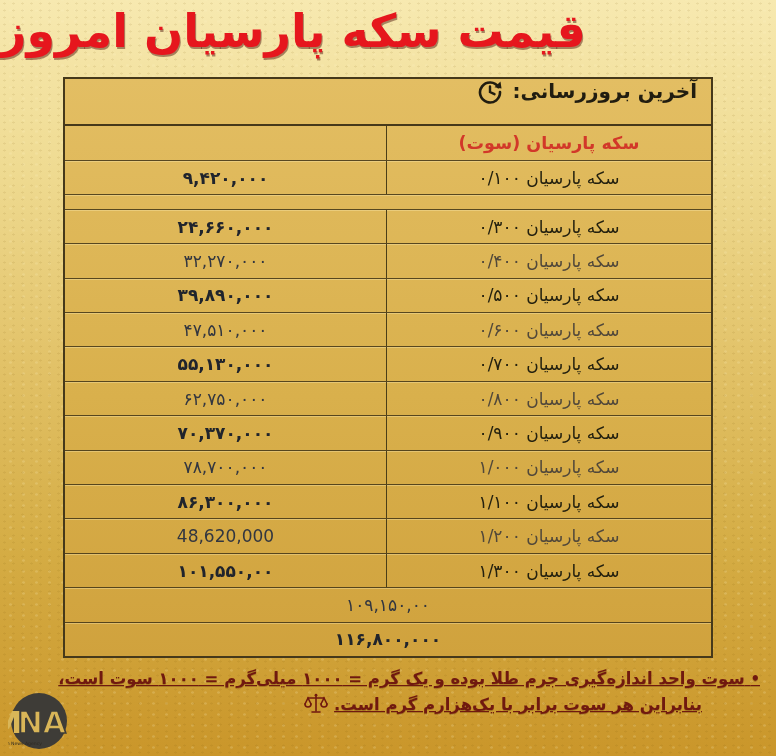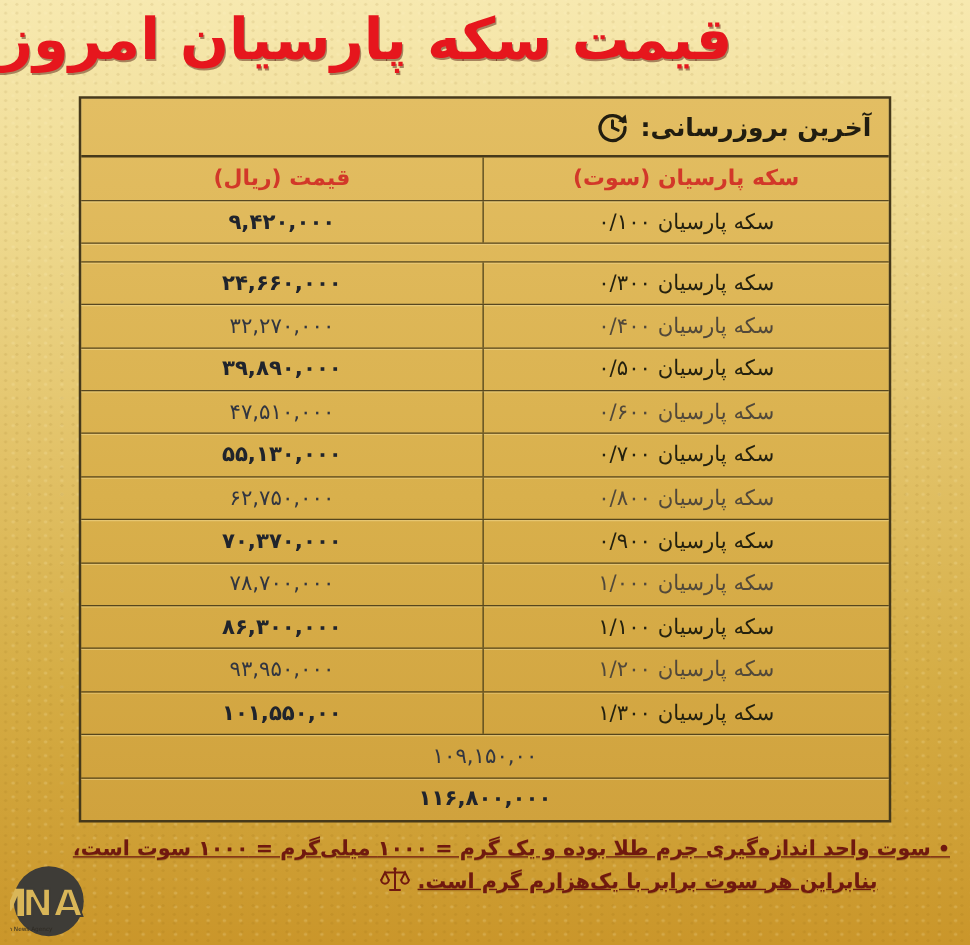--- a/index.html
+++ b/index.html
@@ -29,21 +29,21 @@
   }
   .price-table{
     position:absolute;top:77px;left:63px;width:650px;height:581px;
     border:2px solid #46391a;
     background:linear-gradient(180deg,#e3be63 0%,#d9b04c 55%,#d0a23d 100%);
     display:flex;flex-direction:column;
     box-sizing:border-box;
   }
   .update-row{
     height:45px;flex:0 0 45px;
-    display:flex;align-items:center;
+    display:flex;align-items:flex-start;
     padding:0 14px;gap:9px;
     font-size:20px;font-weight:bold;color:#211d10;
   }
   .update-row svg{flex:0 0 auto;}
   .colhead-row{
     height:34px;flex:0 0 34px;
     display:flex;
     border-top:2px solid #46391a;
     font-size:17.5px;font-weight:bold;color:#d23829;
   }
@@ -93,21 +93,20 @@
         <g fill="none" stroke="#211d10" stroke-width="2.6" stroke-linecap="round">
           <path d="M21.5 8.2 A10 10 0 1 0 23 13"></path>
           <path d="M13 7.5 L13 13 L17.5 15.2" stroke-width="2.4"></path>
         </g>
         <path d="M23.5 2.5 L24.5 9.5 L17.5 8.2 Z" fill="#211d10"></path>
       </svg>
     </div>
 
     <div class="colhead-row">
       <div class="cell cell-coin">سکه پارسیان (سوت)</div>
-      <div class="cell cell-price">قیمت (ریال)</div>
     </div>
 
     <div class="rows" id="rows-container">
         <div class="data-row bold">
           <div class="cell cell-coin">سکه پارسیان ۰/۱۰۰</div>
           <div class="cell cell-price">۹,۴۲۰,۰۰۰</div>
         </div>
         <div class="data-row regular">
         </div>
         <div class="data-row bold">
@@ -141,21 +140,21 @@
         <div class="data-row regular">
           <div class="cell cell-coin">سکه پارسیان ۱/۰۰۰</div>
           <div class="cell cell-price">۷۸,۷۰۰,۰۰۰</div>
         </div>
         <div class="data-row bold">
           <div class="cell cell-coin">سکه پارسیان ۱/۱۰۰</div>
           <div class="cell cell-price">۸۶,۳۰۰,۰۰۰</div>
         </div>
         <div class="data-row regular">
           <div class="cell cell-coin">سکه پارسیان ۱/۲۰۰</div>
-          <div class="cell cell-price">۹۳,۹۵۰,۰۰۰</div>
+          <div class="cell cell-price">48,620,000</div>
         </div>
         <div class="data-row bold">
           <div class="cell cell-coin">سکه پارسیان ۱/۳۰۰</div>
           <div class="cell cell-price">۱۰۱,۵۵۰,۰۰</div>
         </div>
         <div class="data-row regular">
           <div class="cell cell-price">۱۰۹,۱۵۰,۰۰</div>
         </div>
         <div class="data-row bold">
           <div class="cell cell-price">۱۱۶,۸۰۰,۰۰۰</div>

